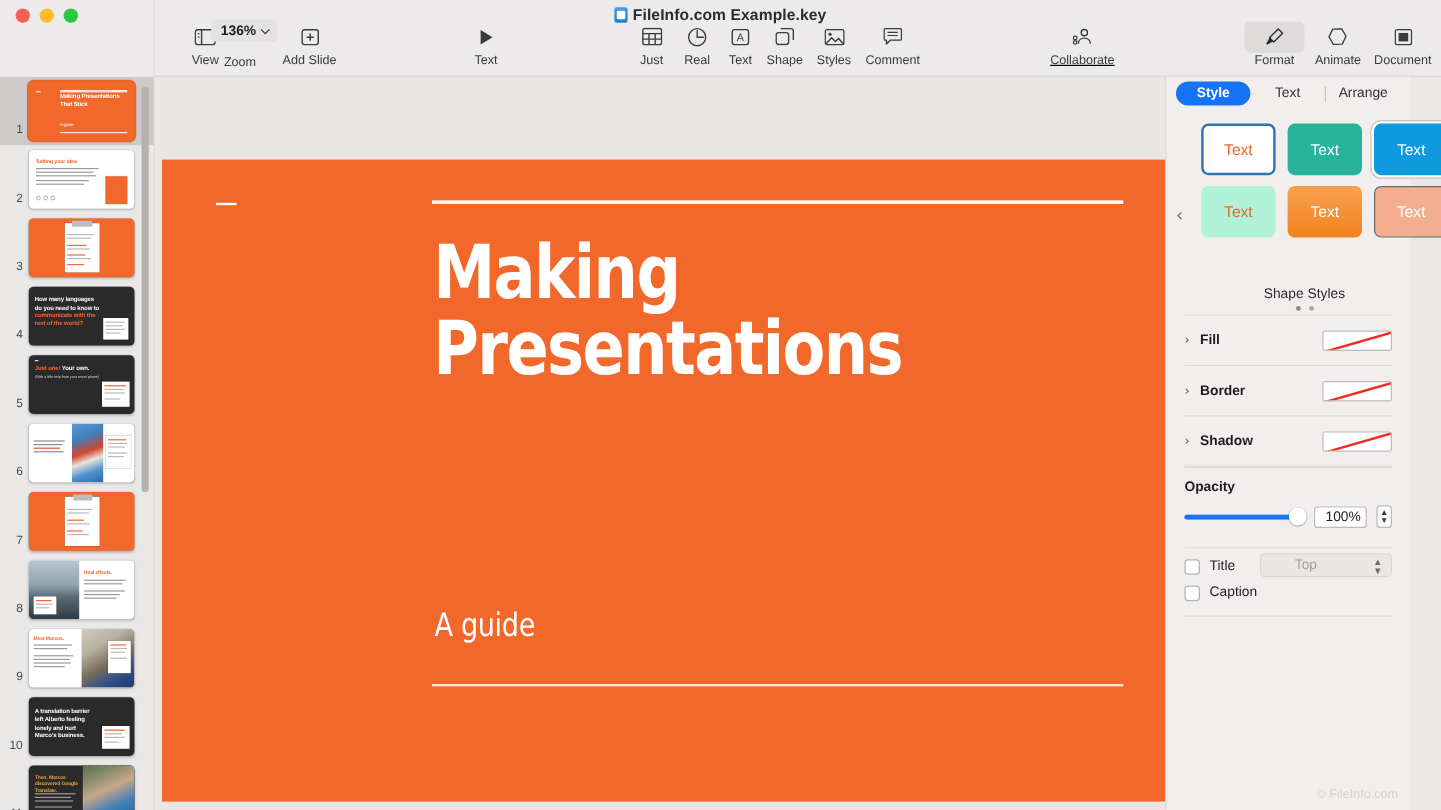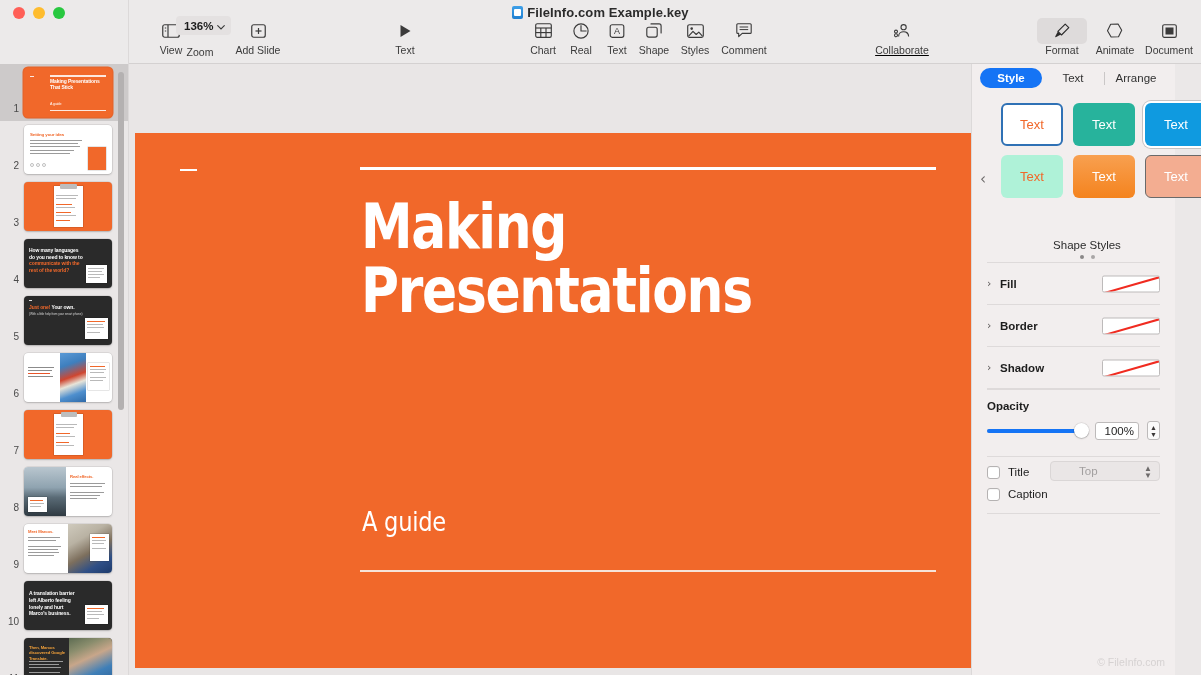--- a/index.html
+++ b/index.html
@@ -354,21 +354,21 @@
     <div class="tb-item" style="left:513px;">
       <span class="tb-ico">
         <svg width="17" height="15" viewBox="0 0 17 15">
             <rect x="0.7" y="0.7" width="15.6" height="13.6" rx="1.6" fill="none" stroke="#3b3b3b" stroke-width="1.15"></rect>
             <line x1="0.7" y1="5" x2="16.3" y2="5" stroke="#3b3b3b" stroke-width="1.15"></line>
             <line x1="0.7" y1="9.6" x2="16.3" y2="9.6" stroke="#3b3b3b" stroke-width="1.15"></line>
             <line x1="5.8" y1="5" x2="5.8" y2="14.3" stroke="#3b3b3b" stroke-width="1.15"></line>
             <line x1="11" y1="5" x2="11" y2="14.3" stroke="#3b3b3b" stroke-width="1.15"></line>
           </svg>
       </span>
-      <span class="lbl">Chart</span>
+      <span class="lbl">Just</span>
     </div>
     <div class="tb-item" style="left:551px;">
       <span class="tb-ico">
         <svg width="16" height="16" viewBox="0 0 16 16">
             <circle cx="8" cy="8" r="7.1" fill="none" stroke="#3b3b3b" stroke-width="1.15"></circle>
             <path d="M8 2.2V8h5.6" fill="none" stroke="#3b3b3b" stroke-width="1.15"></path>
           </svg>
       </span>
       <span class="lbl">Real</span>
     </div>

